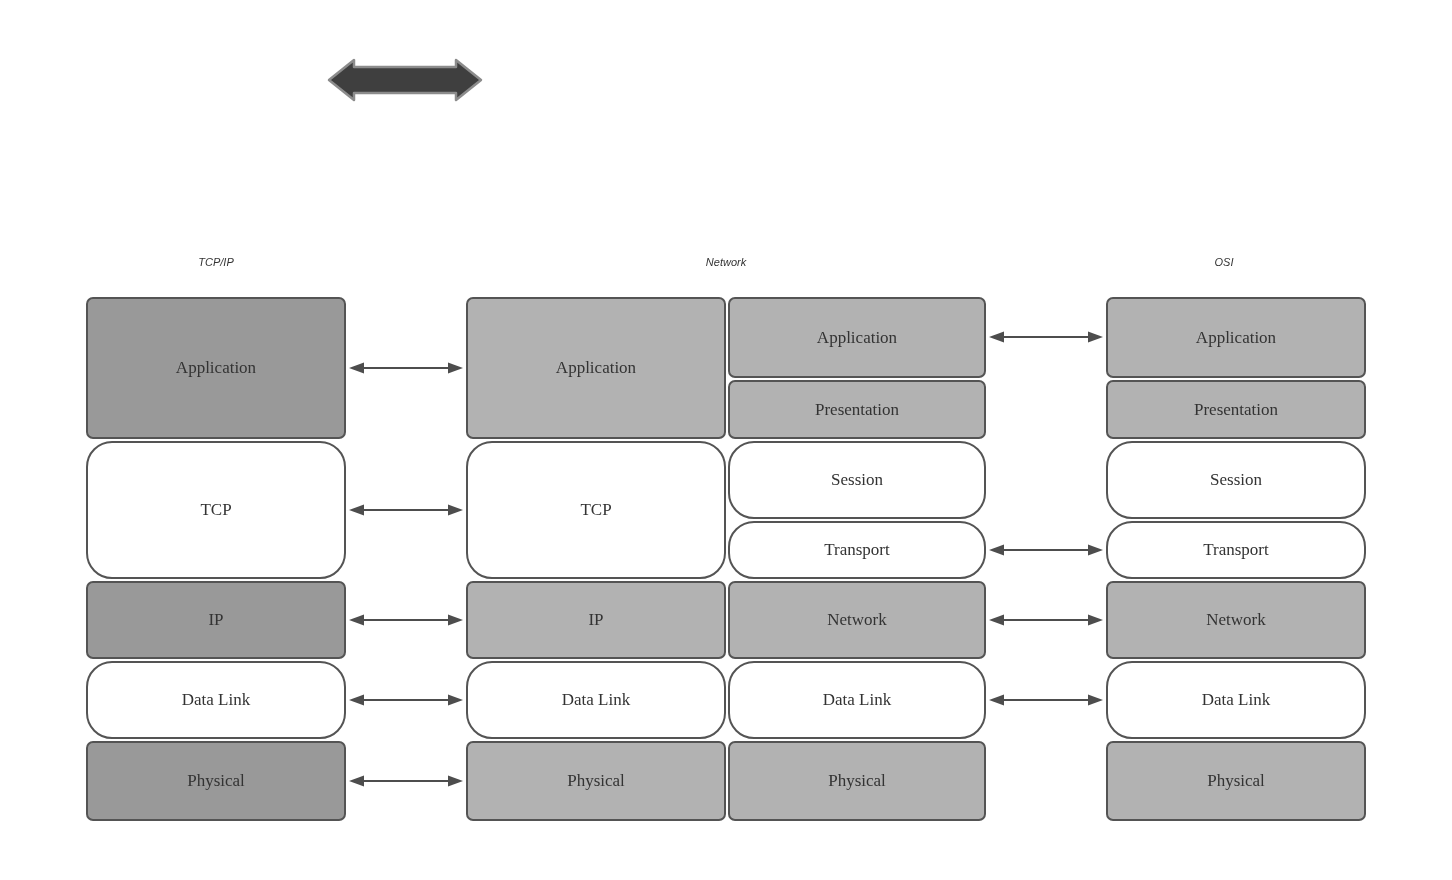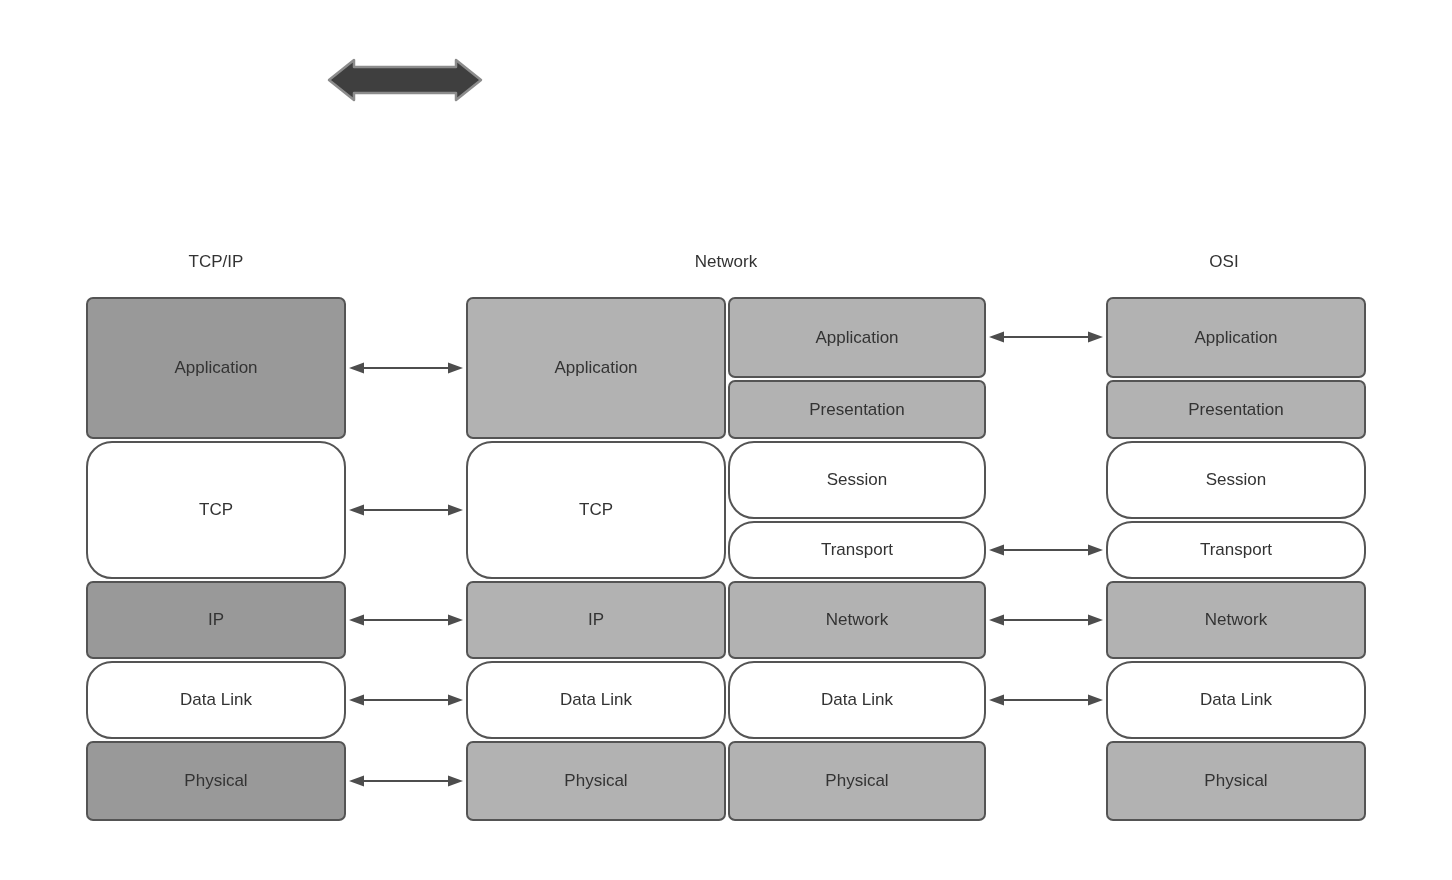--- a/index.html
+++ b/index.html
@@ -14,34 +14,36 @@
     height: 880px;
     background: #ffffff;
     overflow: hidden;
   }
   .col-title {
     position: absolute;
     top: 250px;
     height: 24px;
     line-height: 24px;
     text-align: center;
-    font-size: 17px;
+    font-size: 11px;
     color: #333333;
+    font-style: italic;
   }
   .box {
     position: absolute;
     box-sizing: border-box;
     border: 2px solid #545454;
     border-radius: 7px;
     display: flex;
     align-items: center;
     justify-content: center;
     font-size: 17px;
     color: #333333;
     text-align: right;
+    font-family: Liberation Serif, serif;
   }
   .dark  { background: #999999; }
   .light { background: #b2b2b2; }
   .white { background: #ffffff; border-radius: 26px; }
   svg.harrow { position: absolute; display: block; }
   .harrow line    { stroke: #4d4d4d; stroke-width: 2; }
   .harrow polygon { fill: #4d4d4d; }
   svg.big-arrow { position: absolute; display: block; }
 </style>
 </head>

